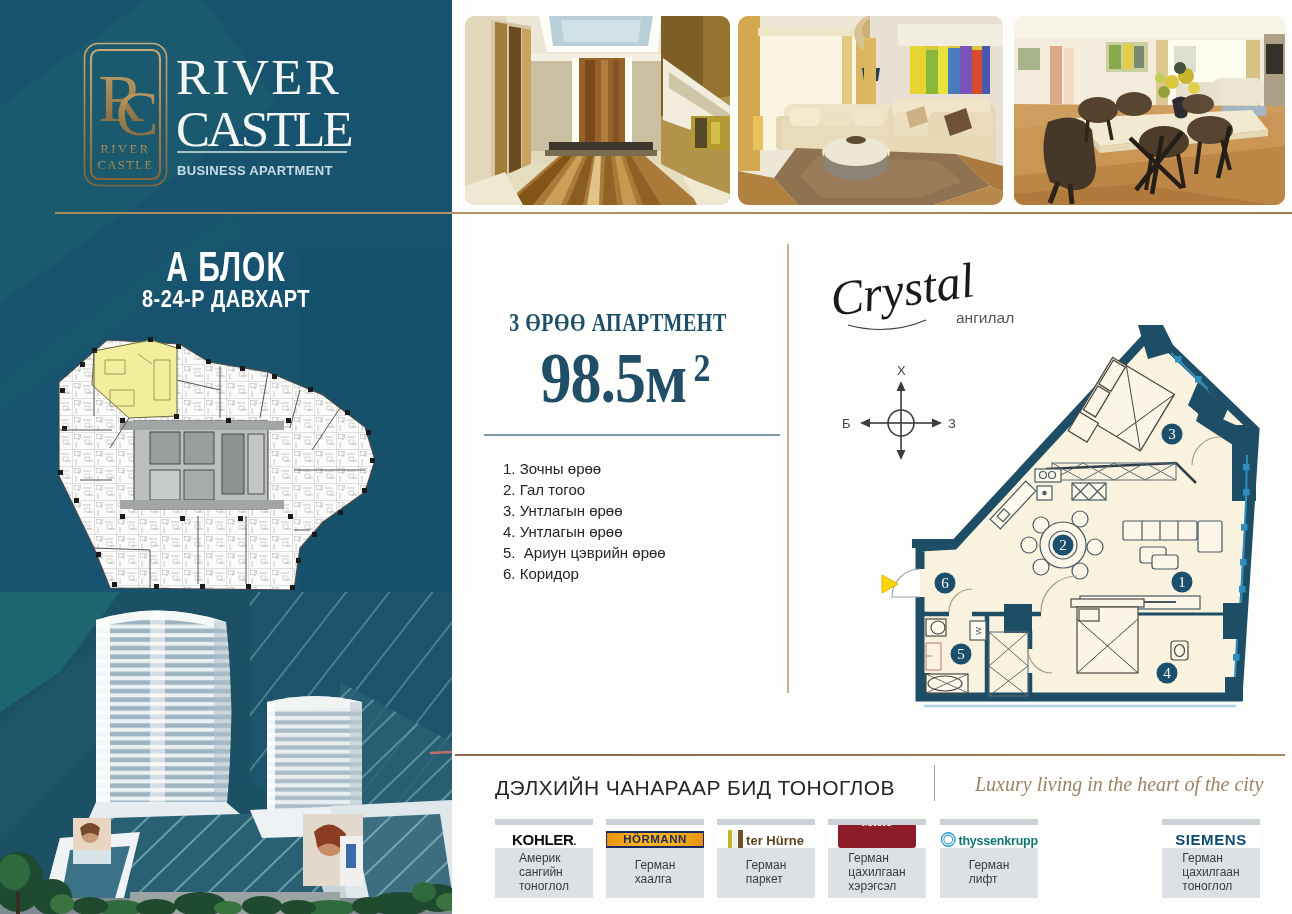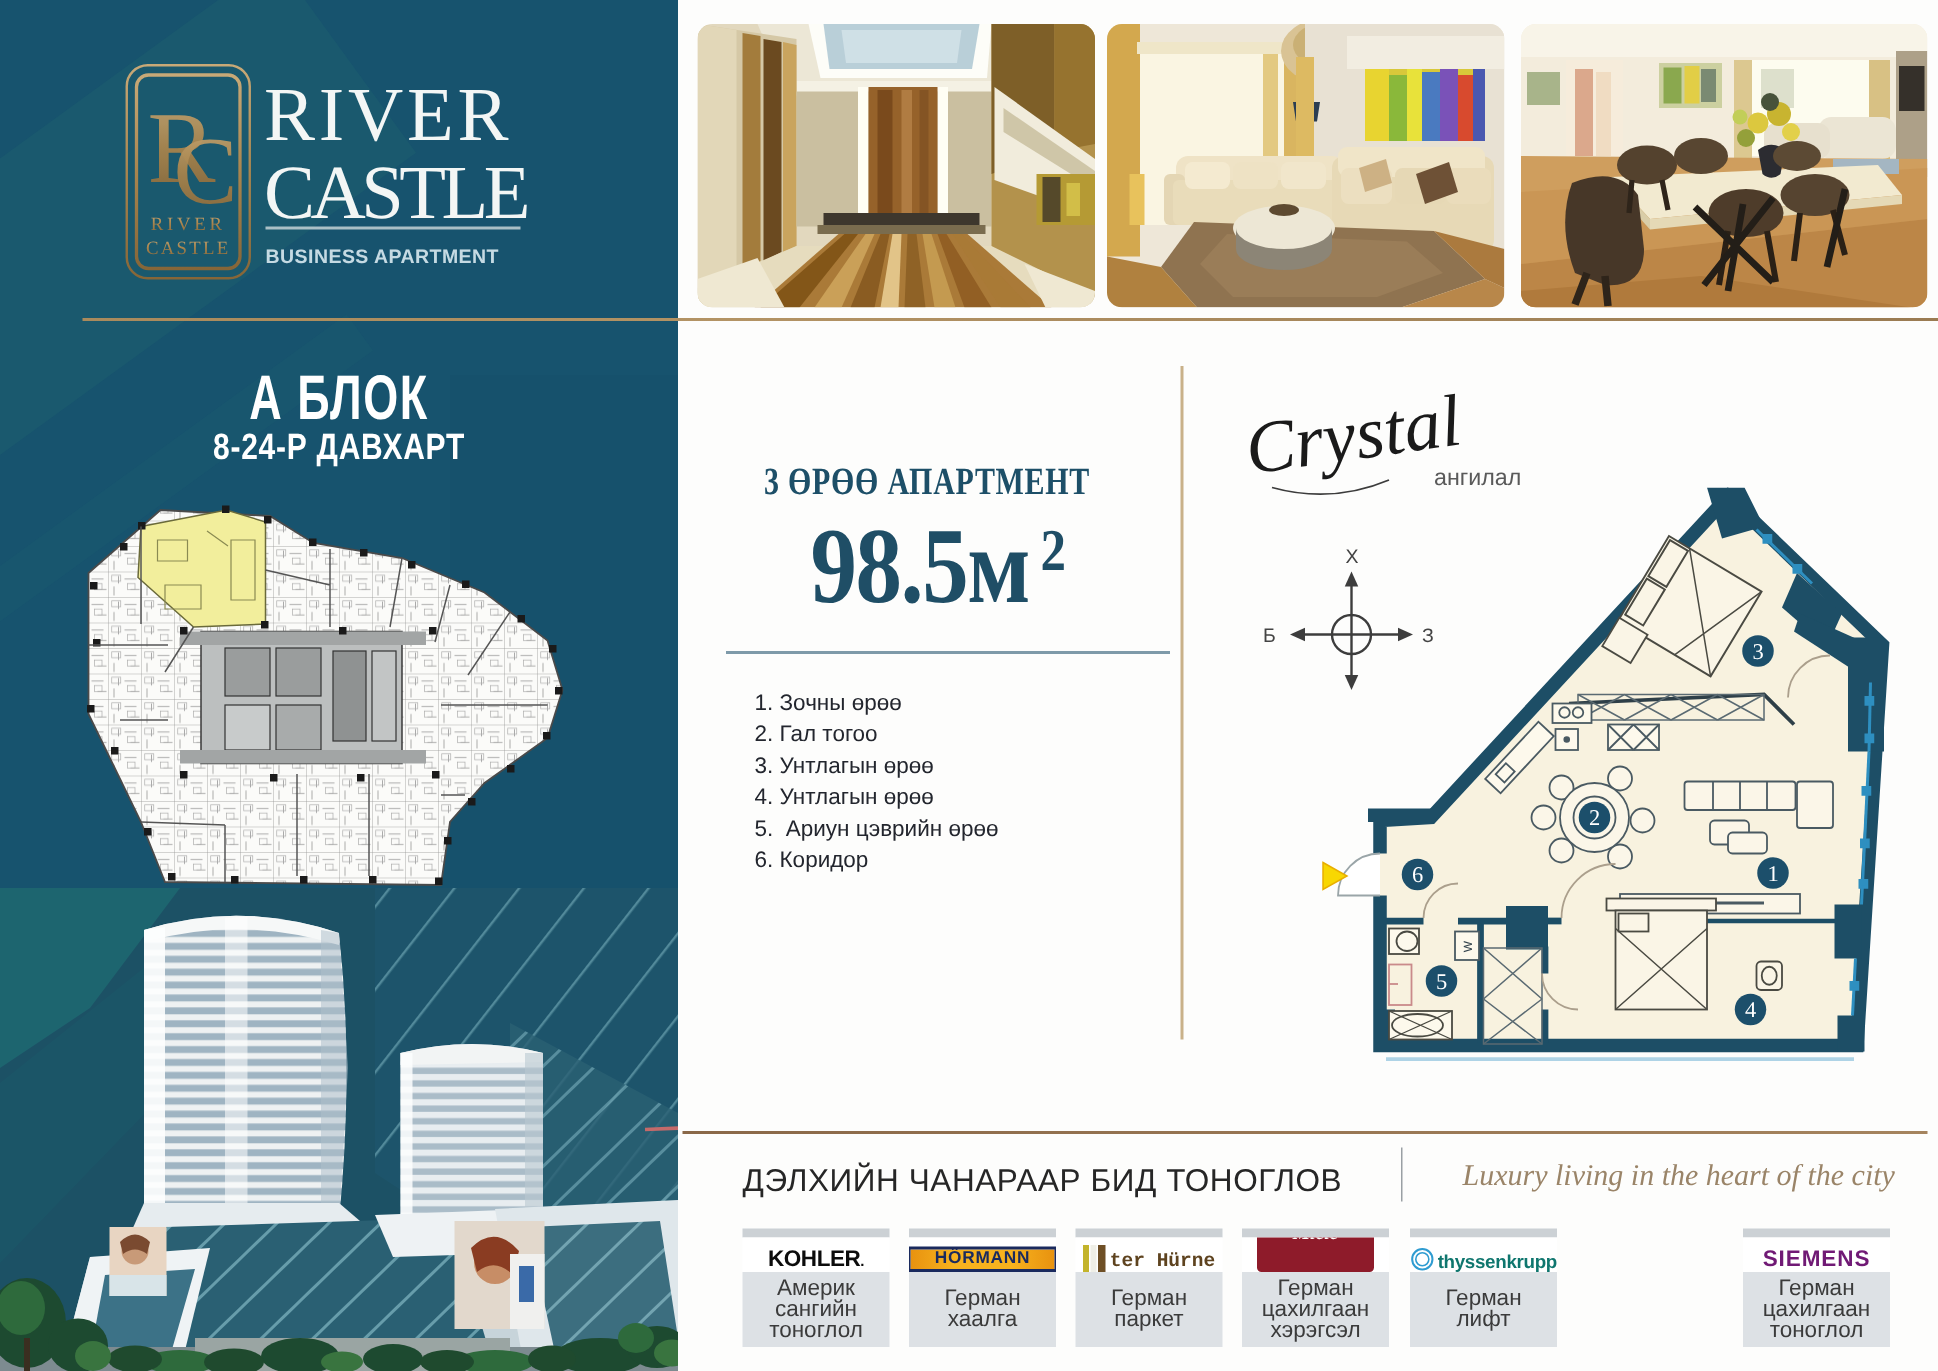--- a/index.html
+++ b/index.html
@@ -578,21 +578,21 @@
 
 <div class="abs" style="left:455px;top:754px;width:830px;height:2px;background:linear-gradient(90deg,#8a6848,#a5845e)"></div>
 <div class="abs" style="left:495px;top:776px;color:#262626;font-weight:normal;font-size:21px;letter-spacing:0.4px">ДЭЛХИЙН ЧАНАРААР БИД ТОНОГЛОВ</div>
 <div class="abs" style="left:934px;top:765px;width:1px;height:36px;background:#9aa0a4"></div>
 <div class="abs" style="left:975px;top:773px;white-space:nowrap;color:#9a8468;font-family:'Liberation Serif',serif;font-style:italic;font-size:20px">Luxury living in the heart of the city</div>
 
 <style>
 .card{position:absolute;top:819px;width:98px}
 .card .strip{height:6px;background:#ccd1d5}
 .card .logo{height:23px;background:#fff;display:flex;align-items:flex-end;justify-content:center;overflow:hidden}
-.card .lbl{margin-top:0;height:50px;background:#dde1e5;color:#3b3b3b;font-size:15px;line-height:13.8px;display:flex;align-items:center;justify-content:center;text-align:center}
+.card .lbl{margin-top:0;height:50px;background:#dde1e5;color:#3b3b3b;font-size:12px;line-height:13.8px;display:flex;align-items:center;justify-content:center;text-align:left}
 </style>
 <div class="card" style="left:495px">
   <div class="strip"></div>
   <div class="logo">
         <span style="font-weight:bold;font-size:15px;color:#0c0c0c;letter-spacing:-0.3px">KOHLER<span style="font-size:10px">.</span></span>
       </div>
   <div class="lbl">Америк<br>сангийн<br>тоноглол</div>
 </div>
 <div class="card" style="left:606px">
   <div class="strip"></div>
@@ -600,21 +600,21 @@
         <span style="display:inline-block;background:linear-gradient(90deg,#e8920f,#f7b21e 30%,#f7b21e 70%,#e8920f);border:2px solid #1a2a5e;color:#1a2a5e;font-weight:bold;font-size:11.5px;letter-spacing:0.5px;padding:0 16px;line-height:13px">HÖRMANN</span>
       </div>
   <div class="lbl">Герман<br>хаалга</div>
 </div>
 <div class="card" style="left:717px">
   <div class="strip"></div>
   <div class="logo">
     <span style="display:inline-block;width:4px;height:18px;background:#c3b42c;margin-right:1px"></span>
     <span style="display:inline-block;width:4px;height:18px;background:#efefe7;margin-right:1px"></span>
     <span style="display:inline-block;width:5px;height:18px;background:#6e4f26;margin-right:3px"></span>
-    <span style="font-weight:bold;font-size:13px;color:#5e431f;font-family:Liberation Mono, monospace">ter Hürne</span>
+    <span style="font-weight:bold;font-size:13px;color:#5e431f;font-family:Liberation Sans, sans-serif">ter Hürne</span>
   </div>
   <div class="lbl">Герман<br>паркет</div>
 </div>
 <div class="card" style="left:828px">
   <div class="strip"></div>
   <div class="logo">
         <span style="display:inline-block;background:#8e1b2a;color:#fff;border-radius:3px;font-weight:bold;font-style:italic;font-size:13px;font-family:'Liberation Serif',serif;padding:19px 24px;line-height:15px">Miele</span>
       </div>
   <div class="lbl">Герман<br>цахилгаан<br>хэрэгсэл</div>
 </div>
@@ -625,18 +625,18 @@
           <circle cx="8.5" cy="8.5" r="7" fill="none" stroke="#2f9cd1" stroke-width="1.4"></circle>
           <path d="M4 8.5a4.5 4.5 0 0 1 9 0M4 8.5a4.5 4.5 0 0 0 9 0" fill="none" stroke="#2f9cd1" stroke-width="1.1"></path>
         </svg>
     <span style="font-size:12.5px;color:#0f766e;font-weight:bold;letter-spacing:-0.2px">thyssenkrupp</span>
   </div>
   <div class="lbl">Герман<br>лифт</div>
 </div>
 <div class="card" style="left:1162px">
   <div class="strip"></div>
   <div class="logo">
-        <span style="font-weight:bold;font-size:15px;color:#701a75;letter-spacing:0.6px">SIEMENS</span>
+        <span style="font-weight:bold;font-size:15px;color:#0c4a6e;letter-spacing:0.6px">SIEMENS</span>
       </div>
   <div class="lbl">Герман<br>цахилгаан<br>тоноглол</div>
 </div>
 
 </div>
 
 </body></html>

